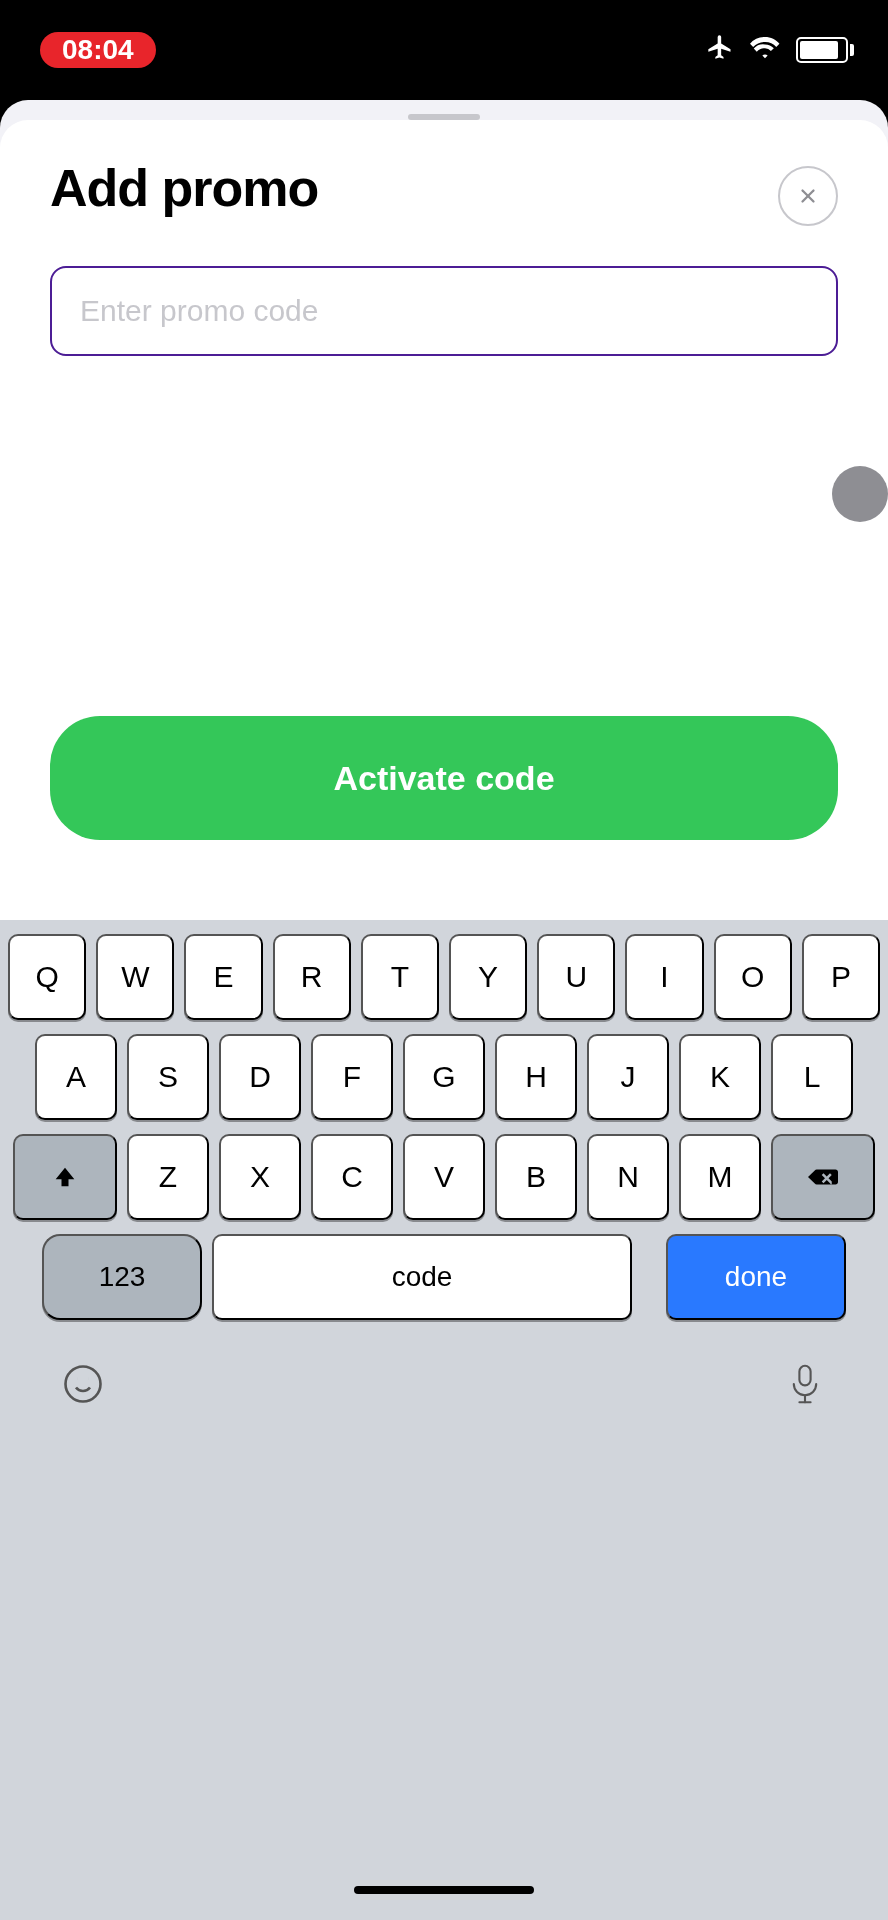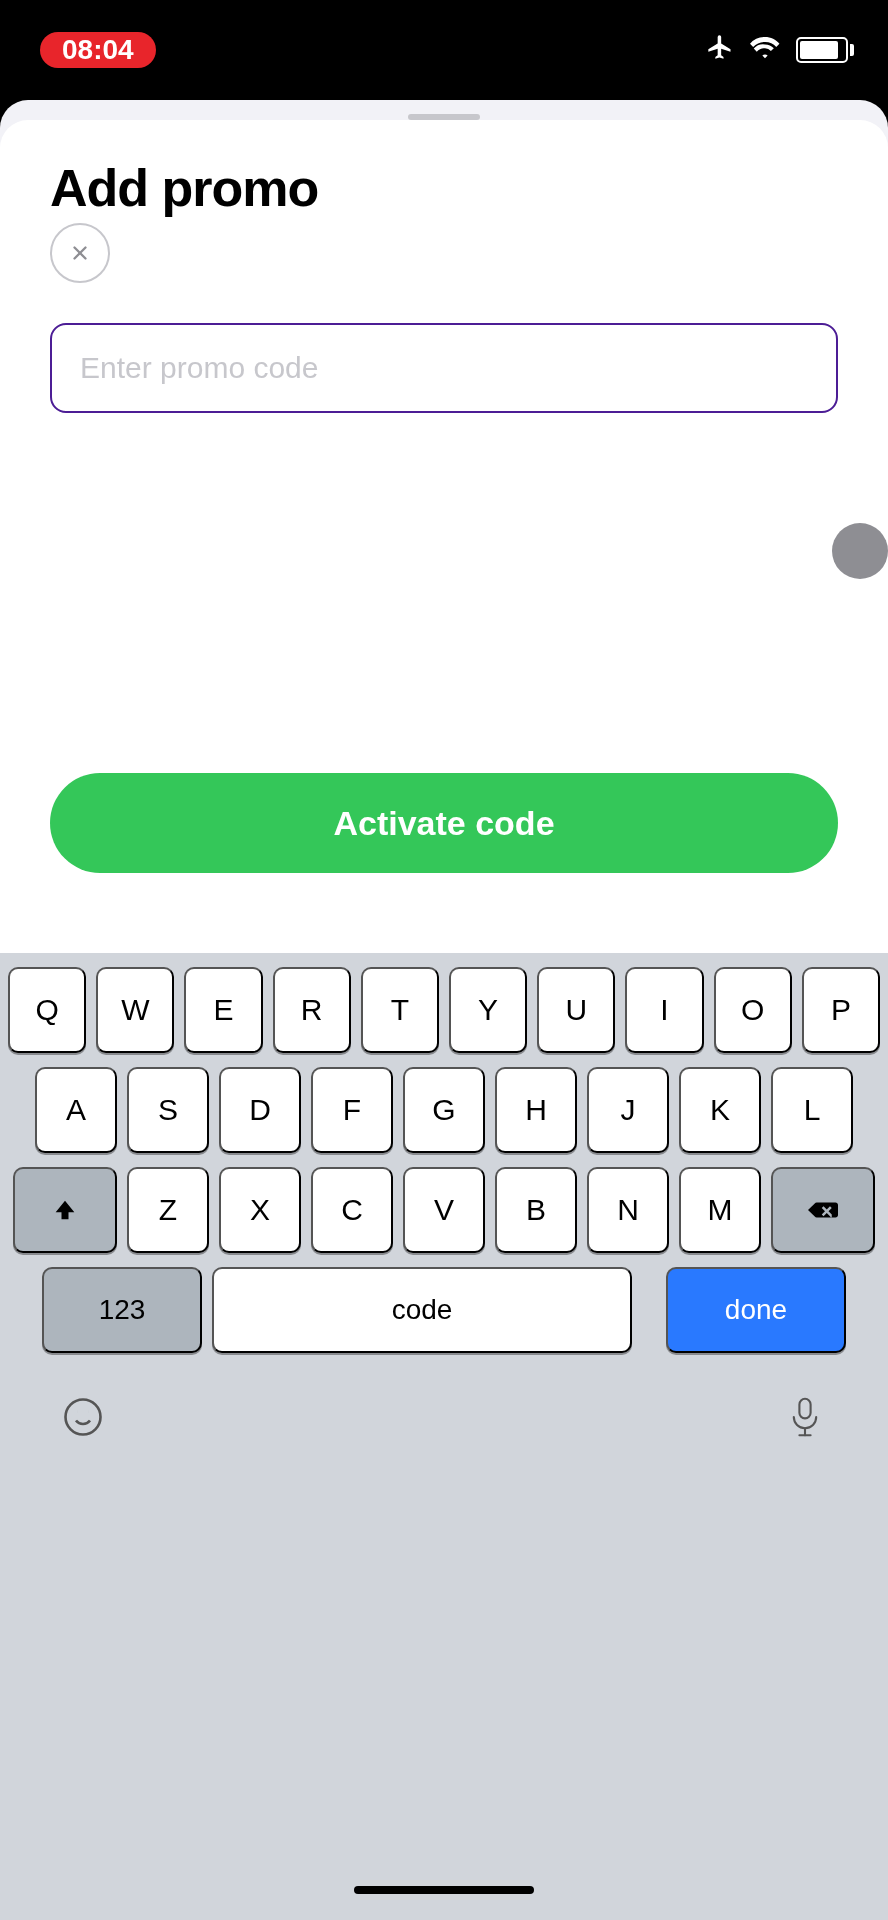--- a/index.html
+++ b/index.html
@@ -112,21 +112,20 @@
       flex: 0 0 auto;
       padding: 40px 50px 50px;
       position: relative;
     }
 
     .modal-header {
       display: flex;
       align-items: flex-start;
       justify-content: space-between;
       margin-bottom: 40px;
-      flex-direction: column;
     }
 
     .modal-title {
       font-size: 52px;
       font-weight: 800;
       color: #000;
       line-height: 1.1;
       letter-spacing: -1px;
     }
 
@@ -178,21 +177,21 @@
       border-radius: 50%;
       background: #8e8e93;
       position: absolute;
       right: 0;
       top: 30px;
     }
 
     .activate-button {
       width: calc(100% - 100px);
       margin: 0 50px 40px;
-      height: 100px;
+      height: 124px;
       background: #34c759;
       border: none;
       border-radius: 50px;
       color: #fff;
       font-size: 34px;
       font-weight: 600;
       cursor: pointer;
       display: block;
       flex-shrink: 0;
     }
@@ -240,20 +239,21 @@
       background: #adb5bd;
       flex: 1.6;
       max-width: 104px;
     }
 
     .key-numbers {
       flex: 2;
       max-width: 160px;
       background: #adb5bd;
       font-size: 28px;
+      border-radius: 18px;
     }
 
     .key-space {
       flex: 5;
       max-width: 420px;
       font-size: 28px;
     }
 
     .key-done {
       flex: 2.2;

